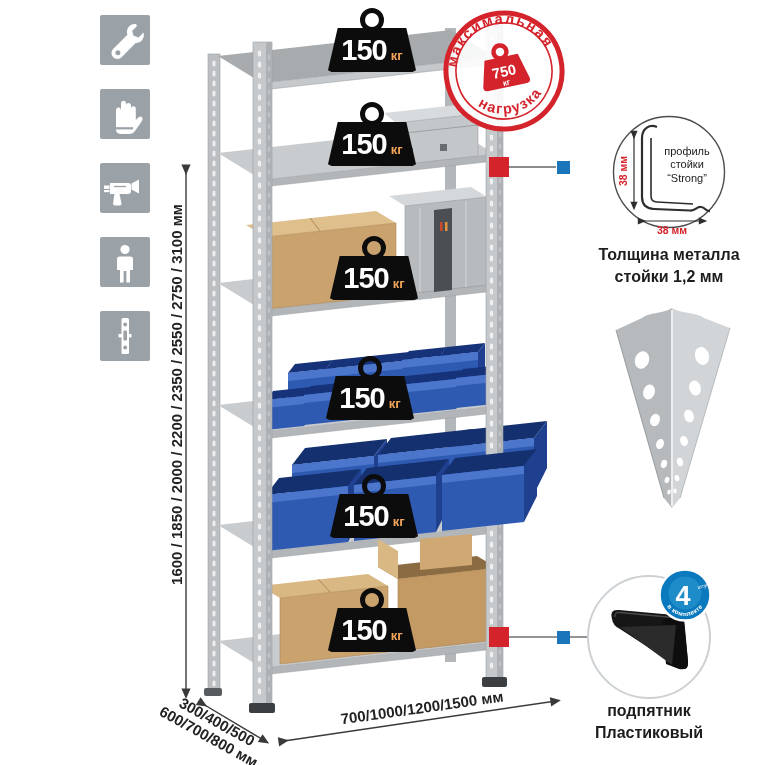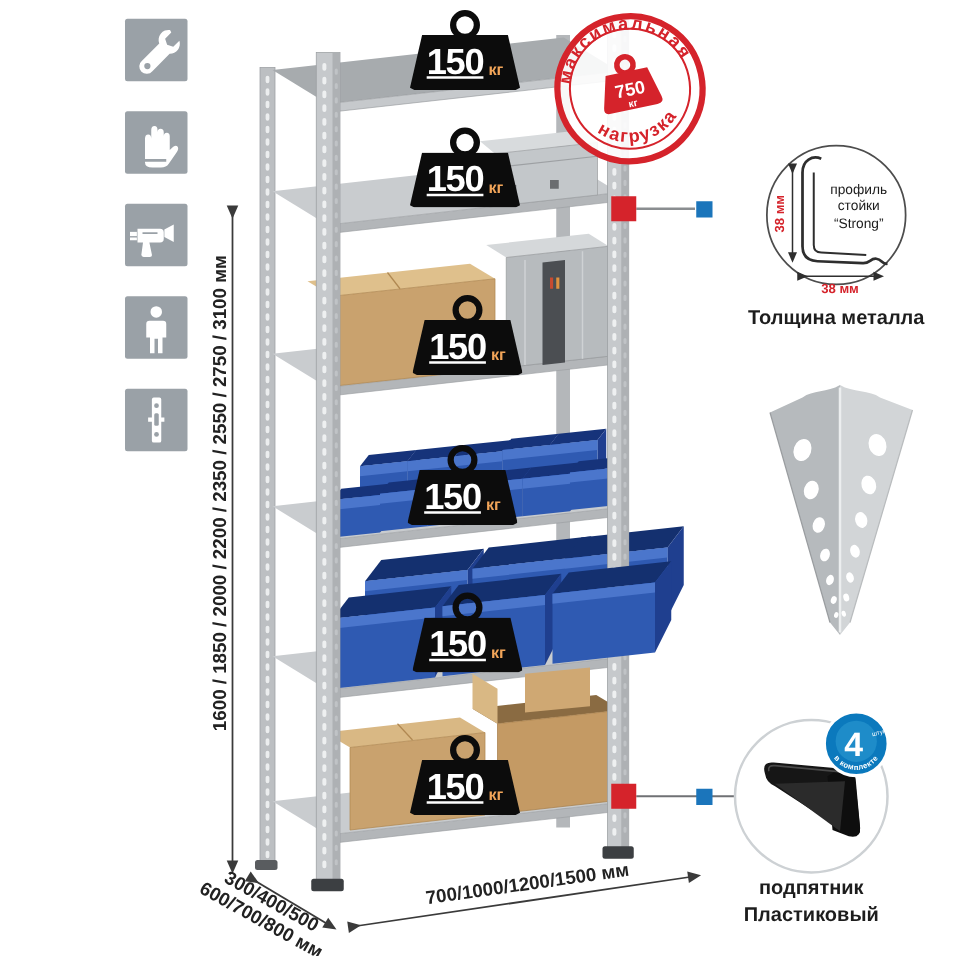--- a/index.html
+++ b/index.html
@@ -15,21 +15,21 @@
   .h-label{left:-94px;top:386px;width:540px;transform:rotate(-90deg);}
   .d-label{left:128px;top:712px;width:170px;transform:rotate(29deg);line-height:17px;}
   .w-label{left:272px;top:699px;width:300px;transform:rotate(-8deg);}
   
   .wb{position:absolute;width:88px;}
   .wb-ring{position:absolute;left:50%;top:-20px;margin-left:-12px;width:14px;height:14px;
            border:5px solid #0c0c0c;border-radius:50%;background:transparent;}
   .wb-body{position:relative;width:88px;height:44px;background:#0c0c0c;
            clip-path:polygon(11% 0,89% 0,100% 96%,96% 100%,4% 100%,0 96%);
            display:flex;align-items:center;justify-content:center;}
-  .wb-val{color:#fff;font-weight:700;font-size:29px;letter-spacing:-1px;text-decoration:underline;}
+  .wb-val{color:#fff;font-weight:700;font-size:29px;letter-spacing:-1px;}
   .wb-unit{color:#f2a559;font-weight:700;font-size:13px;margin-left:4px;margin-top:10px;}
   
   .stamp{position:absolute;left:441px;top:8px;width:126px;height:126px;transform:rotate(-12deg);}
   
   .caption{position:absolute;text-align:center;font-weight:700;font-size:16px;line-height:22px;color:#1d1d1d;}
   .cap-profile{left:578px;top:244px;width:182px;}
   .cap-foot{left:570px;top:700px;width:158px;}
 </style>
 </head>
 <body>
@@ -292,20 +292,21 @@
     <line x1="40" y1="21" x2="40" y2="92" stroke="#2e2e2e" stroke-width="1.2" marker-start="url(#arrB)" marker-end="url(#arrB)"></line>
     <text x="33" y="57" transform="rotate(-90 33 57)" text-anchor="middle" font-size="10.5" font-weight="bold" fill="#d5232b">38 мм</text>
     <line x1="48" y1="107" x2="109" y2="107" stroke="#2e2e2e" stroke-width="1.2" marker-start="url(#arrB)" marker-end="url(#arrB)"></line>
     <text x="78" y="120" text-anchor="middle" font-size="10.5" font-weight="bold" fill="#d5232b">38 мм</text>
     <text x="93" y="41" text-anchor="middle" font-size="11" fill="#1c1c1c">профиль</text>
     <text x="93" y="54" text-anchor="middle" font-size="11" fill="#1c1c1c">стойки</text>
     <text x="93" y="68" text-anchor="middle" font-size="11" fill="#1c1c1c">“Strong”</text>
   </svg>
   <div class="caption cap-profile">
     <div>Толщина металла</div>
+    <div>стойки 1,2 мм</div>
   </div>
 
   <svg class="abs" style="left:602px;top:302px" width="140" height="222" viewBox="0 0 140 222">
     <path d="M70,6 C60,12 48,10 40,16 L14,28 L62,196 L70,206 Z" fill="#b6babd"></path>
     <path d="M70,6 C80,12 94,10 102,16 L128,26 L78,196 L70,206 Z" fill="#d2d5d7"></path>
     <line x1="70" y1="8" x2="70" y2="204" stroke="#eceeef" stroke-width="2"></line>
     <path d="M14,28 L62,196" stroke="#9a9da0" stroke-width="1"></path>
     <path d="M128,26 L78,196" stroke="#b9bcbe" stroke-width="1"></path>
     <g fill="#fff">
       <ellipse cx="40" cy="58" rx="7" ry="9" transform="rotate(18 40 58)"></ellipse>

